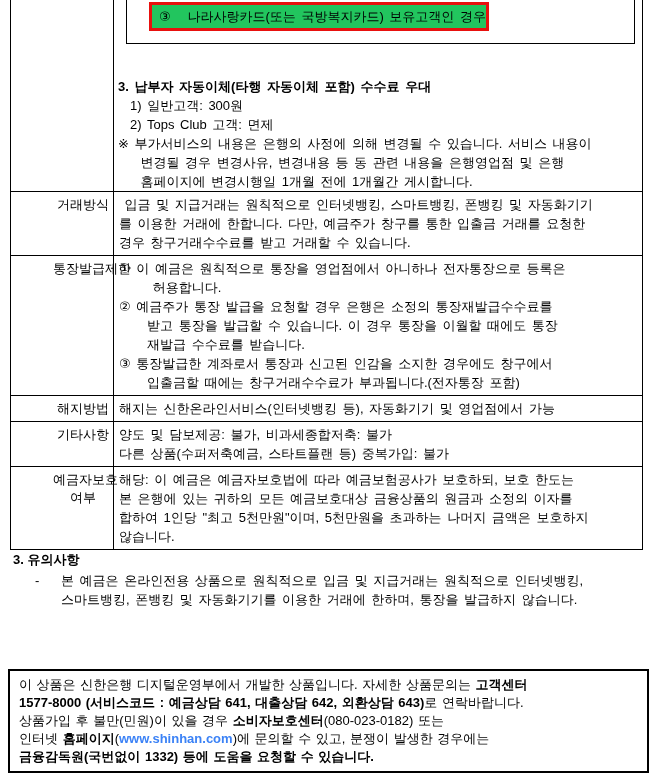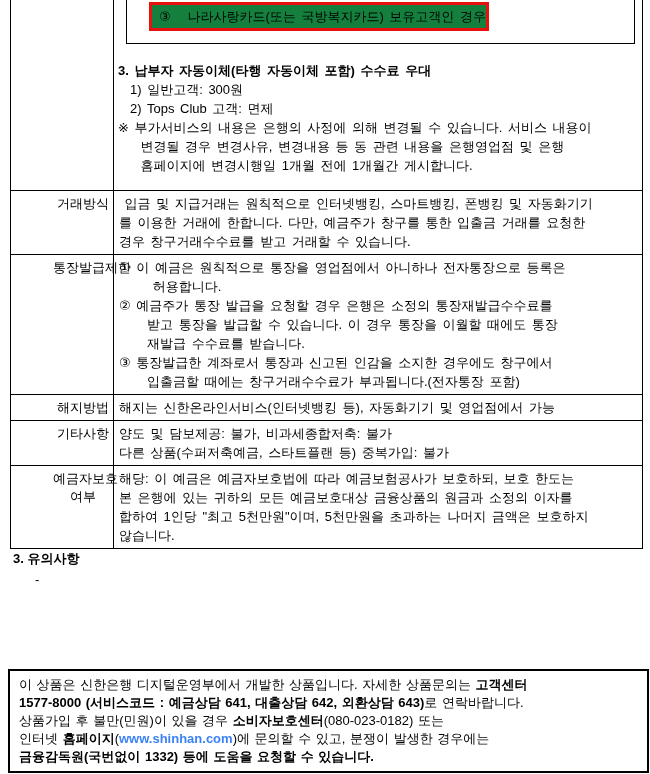--- a/index.html
+++ b/index.html
@@ -46,24 +46,24 @@
     border-top: none;
     position: relative;
   }
   .red-box {
     position: absolute;
     left: 22px; top: 2px;
     width: 340px; height: 29px;
     border: 3px solid #e8110e;
     display: flex; align-items: center;
     padding-left: 7px;
-    background: #15803d;
+    background: #22c55e;
   }
   .red-box span { white-space: pre; }
-  .fee-heading { font-weight: bold; margin-top: 17px; padding-left: 4px; line-height: 19px; word-spacing: 2px; }
+  .fee-heading { font-weight: bold; margin-top: 33px; padding-left: 4px; line-height: 19px; word-spacing: 2px; }
   .fee-lines { padding-left: 16px; word-spacing: 2px; }
   .service-note { margin-top: 0; padding-left: 4px; word-spacing: 2px; }
 
   
   .notice-section { margin-left: 13px; }
   .notice-title { font-weight: bold; line-height: 19px; }
   .notice-bullet { display: flex; margin-top: 2px; margin-left: 22px; word-spacing: 2px; }
   .notice-dash { width: 26px; flex: none; line-height: 19px; }
 
   
@@ -171,20 +171,24 @@
             <div class="t-line">않습니다.</div>
           </td>
     </tr>
   </tbody>
     </table>
 
   <div class="notice-section">
     <div class="notice-title">3. 유의사항</div>
     <div class="notice-bullet">
       <span class="notice-dash">-</span>
+      <div>
+          <div class="t-line">본 예금은 온라인전용 상품으로 원칙적으로 입금 및 지급거래는 원칙적으로 인터넷뱅킹,</div>
+          <div class="t-line">스마트뱅킹, 폰뱅킹 및 자동화기기를 이용한 거래에 한하며, 통장을 발급하지 않습니다.</div>
+        </div>
     </div>
   </div>
 
   <div class="footer-box">
     <div class="footer-text"><span>이 상품은 신한은행 디지털운영부에서 개발한 상품입니다. 자세한 상품문의는 </span><span class="b">고객센터
 1577-8000 (서비스코드 : 예금상담 641, 대출상담 642, 외환상담 643)</span><span>로 연락바랍니다.
 상품가입 후 불만(민원)이 있을 경우 </span><span class="b">소비자보호센터</span><span>(080-023-0182) 또는
 인터넷 </span><span class="b">홈페이지</span><span>(</span><span class="b link">www.shinhan.com</span><span>)에 문의할 수 있고, 분쟁이 발생한 경우에는
 </span><span class="b">금융감독원(국번없이 1332) 등에 도움을 요청할 수 있습니다.</span></div>
   </div>

